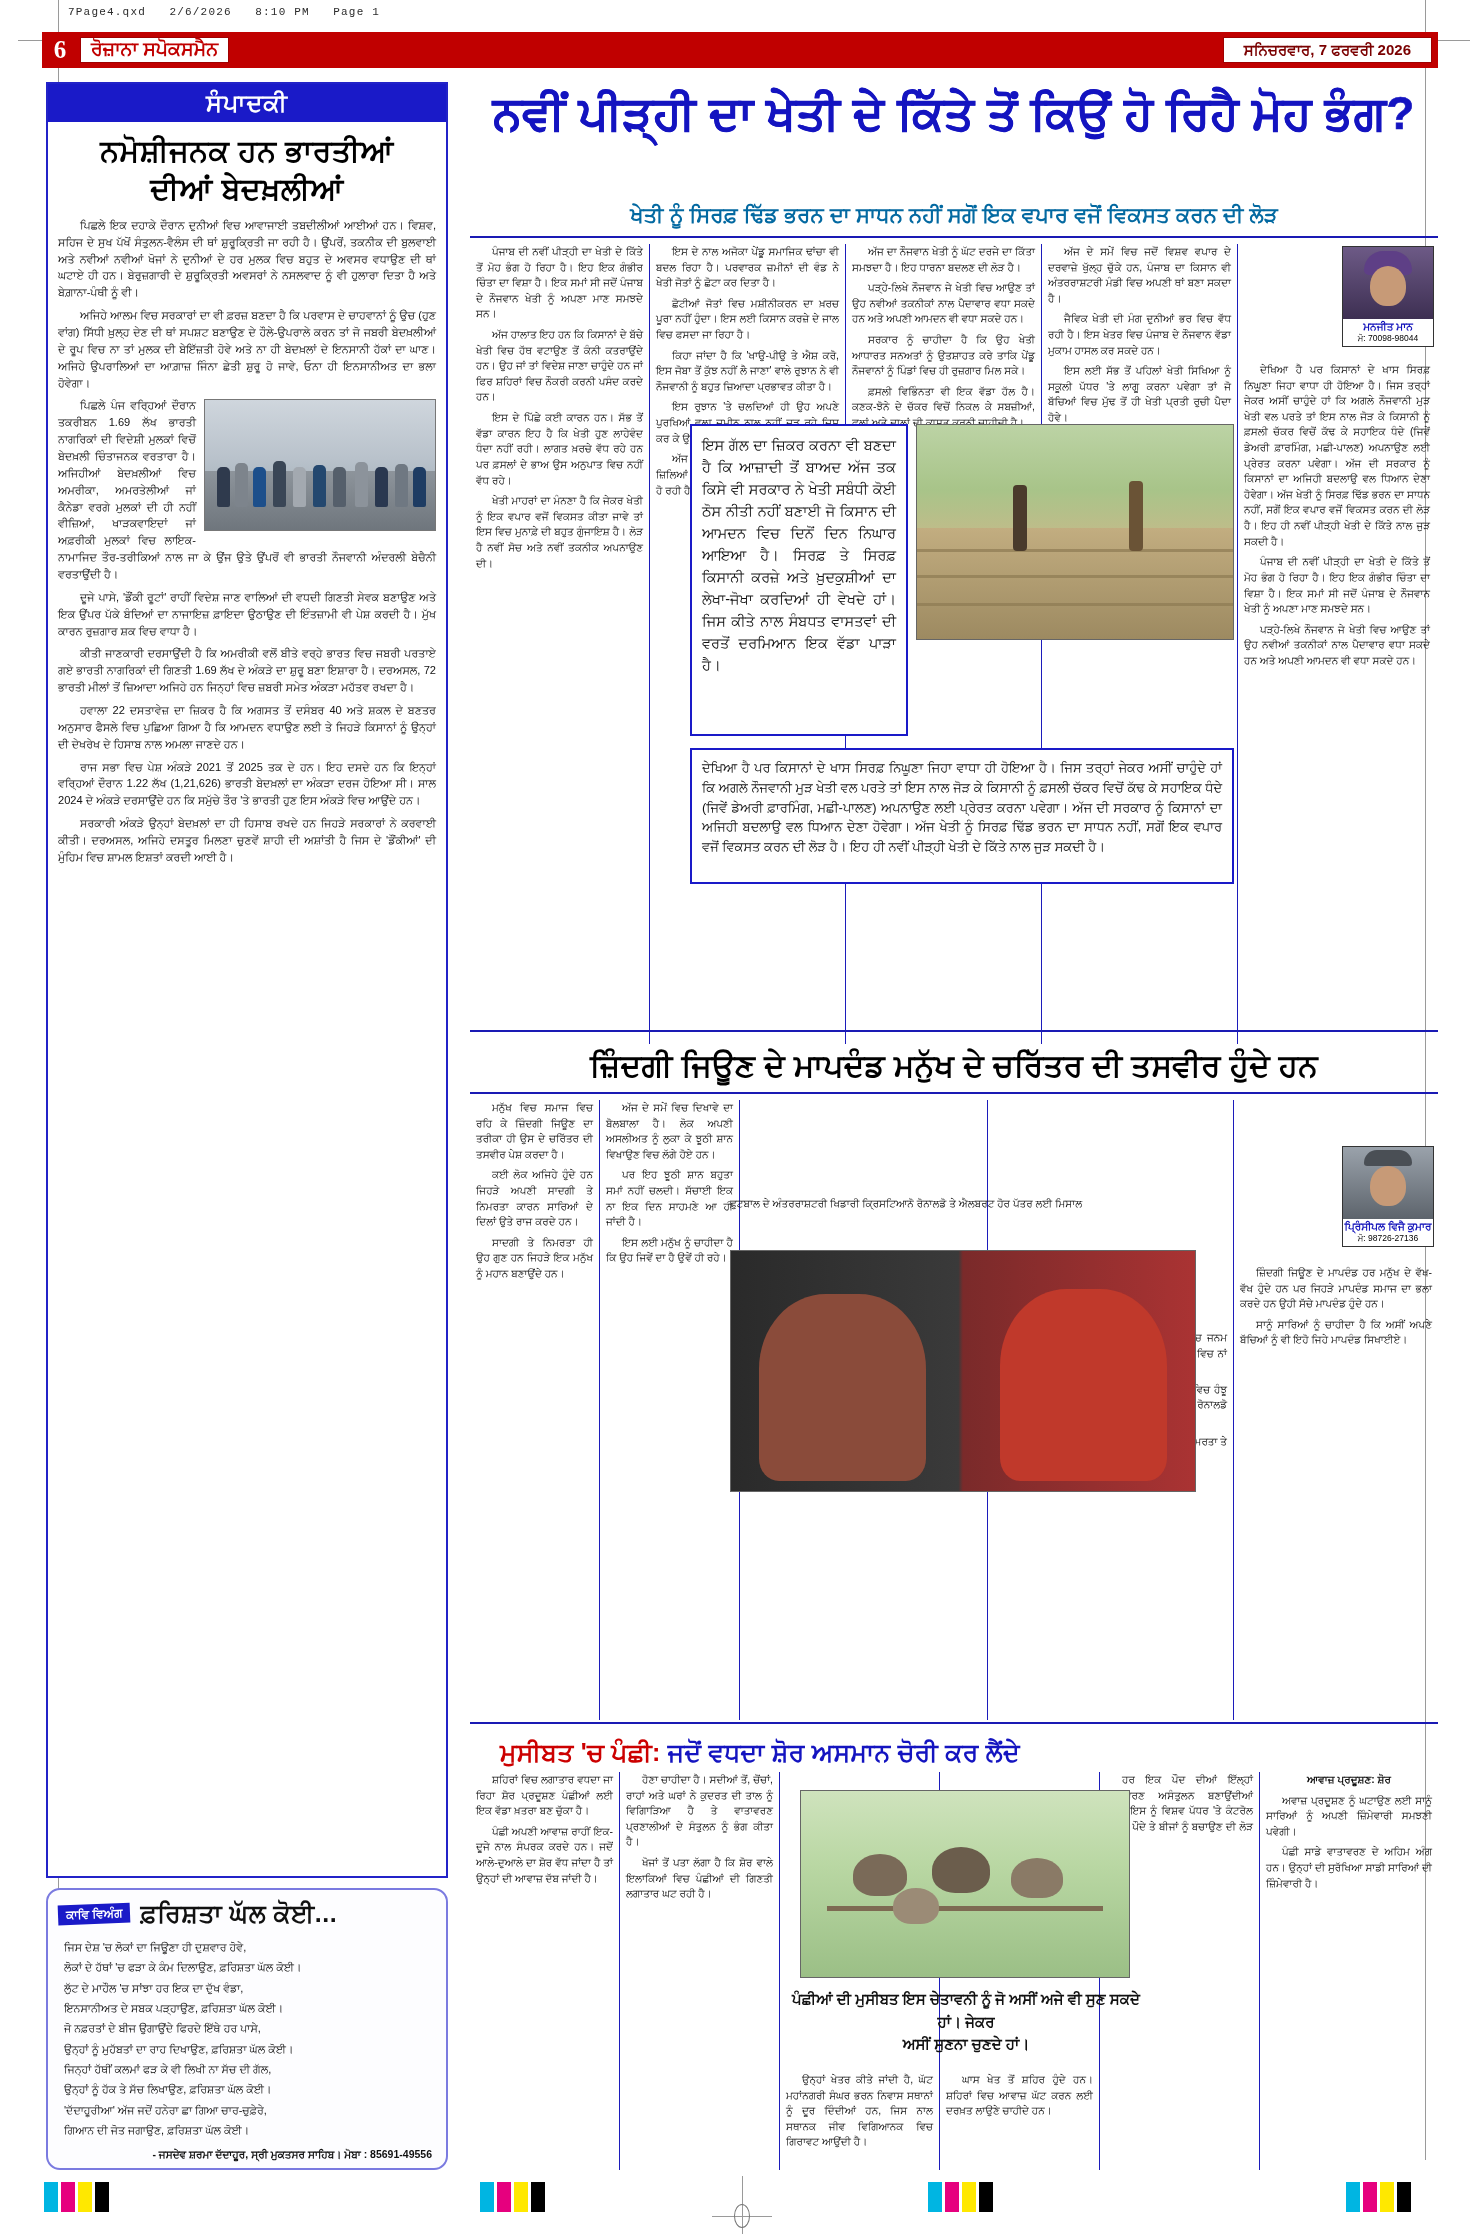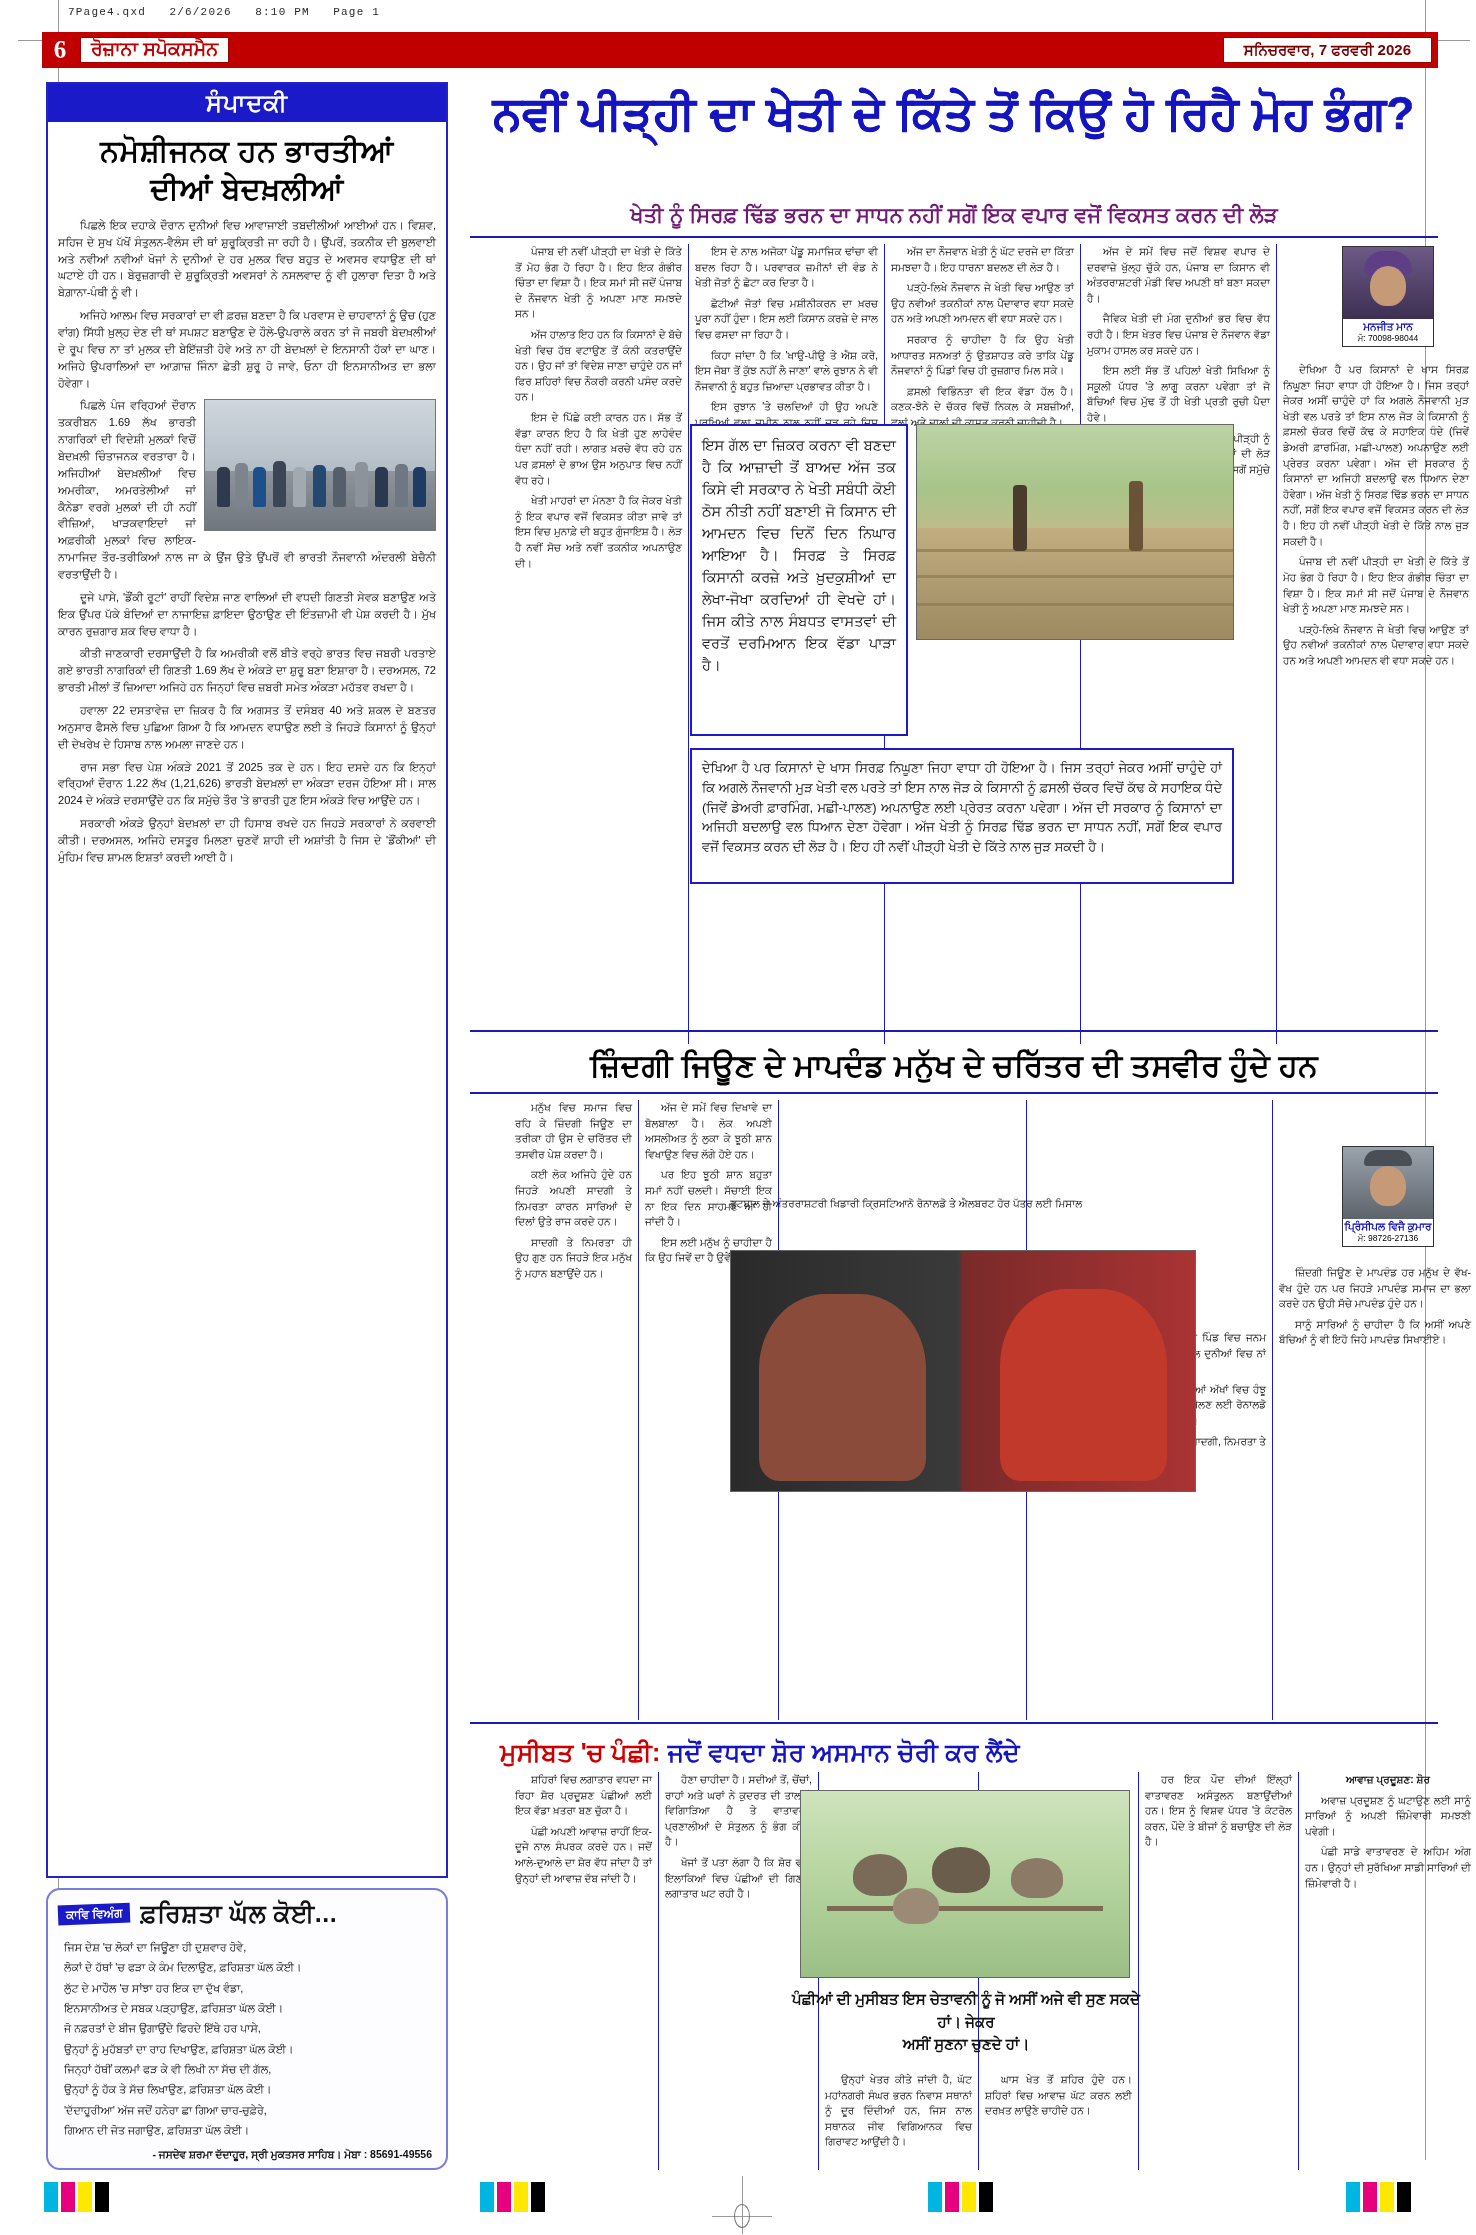--- a/index.html
+++ b/index.html
@@ -155,32 +155,31 @@
     font-weight: bold;
     letter-spacing: .5px;
     line-height: 1.12;
     -webkit-text-stroke: 0.6px #1414c0;
   }
   .lead-sub {
     position: absolute;
     left: 470px; top: 203px;
     width: 968px;
     text-align: center;
-    color: #701a75;
+    color: #0369a1;
     font-size: 21px;
     font-weight: bold;
     letter-spacing: .2px;
   }
   .lead-rule { position:absolute; left:470px; top:236px; width:968px; height:2px; background:#1a1ab4; }
 
   
   .cols {
     position: absolute;
     display: flex;
-    margin-left: 39px;
   }
   .cols > .col {
     font-size: 10.4px;
     line-height: 1.5;
     text-align: justify;
     color: #111;
     padding: 0 6px;
     border-right: 1px solid #1c1cbb;
   }
   .cols > .col:last-child { border-right: none; }

